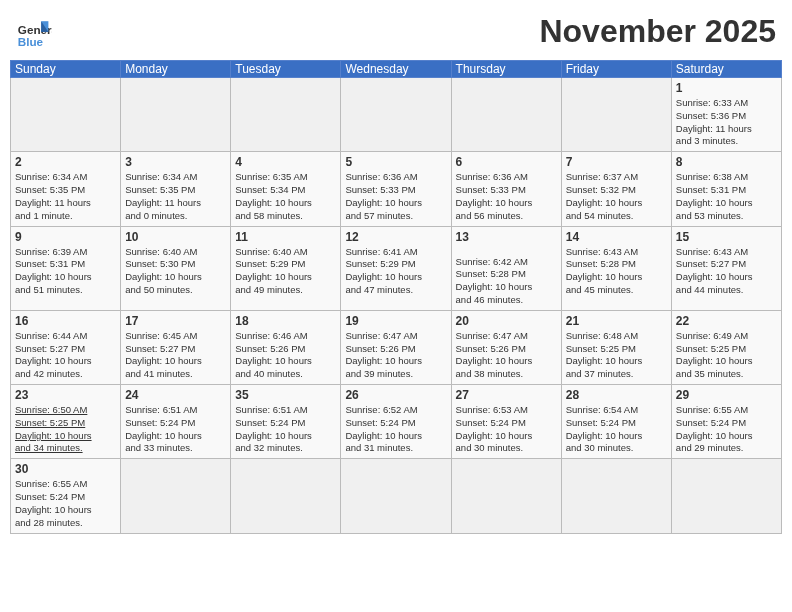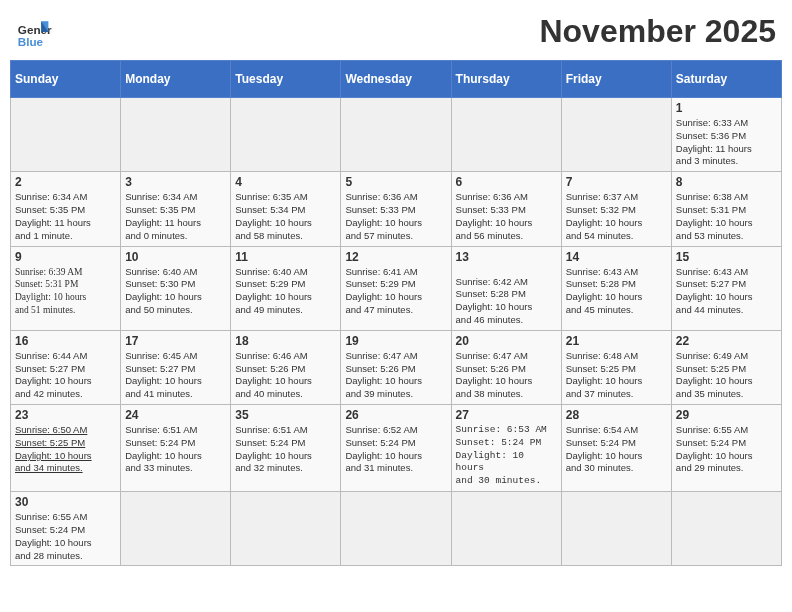--- a/index.html
+++ b/index.html
@@ -41,22 +41,22 @@
     }
     .calendar {
       width: 100%;
       border-collapse: collapse;
       border: 1px solid #aaa;
     }
     .calendar th {
       background: #3a6fc4;
       color: #fff;
       font-size: 12px;
-      font-weight: bold;
-      padding: 11px 4px;
+      font-weight: normal;
+      padding: 1px 4px;
       text-align: left;
       border: 1px solid #5580cc;
     }
     .calendar td {
       vertical-align: top;
       border: 1px solid #bbb;
       padding: 3px 4px;
       width: calc(100% / 7);
       min-height: 80px;
       background: #f9f9f9;
@@ -174,21 +174,21 @@
           <span class="day-num">8</span>
           <div class="day-info" style="white-space: pre-line;">Sunrise: 6:38 AM
 Sunset: 5:31 PM
 Daylight: 10 hours
 and 53 minutes.</div>
         </td>
       </tr>
       <tr>
         <td>
           <span class="day-num">9</span>
-          <div class="day-info" style="white-space: pre-line; font-family: Liberation Serif, serif;">Sunrise: 6:39 AM
+          <div class="day-info" style="white-space: pre-line;">Sunrise: 6:39 AM
 Sunset: 5:31 PM
 Daylight: 10 hours
 and 51 minutes.</div>
         </td>
         <td>
           <span class="day-num">10</span>
           <div class="day-info" style="white-space: pre-line;">Sunrise: 6:40 AM
 Sunset: 5:30 PM
 Daylight: 10 hours
 and 50 minutes.</div>
@@ -304,21 +304,21 @@
         </td>
         <td>
           <span class="day-num">26</span>
           <div class="day-info" style="white-space: pre-line;">Sunrise: 6:52 AM
 Sunset: 5:24 PM
 Daylight: 10 hours
 and 31 minutes.</div>
         </td>
         <td>
           <span class="day-num">27</span>
-          <div class="day-info" style="white-space: pre-line; font-family: Liberation Mono, monospace;">Sunrise: 6:53 AM
+          <div class="day-info" style="white-space: pre-line;">Sunrise: 6:53 AM
 Sunset: 5:24 PM
 Daylight: 10 hours
 and 30 minutes.</div>
         </td>
         <td>
           <span class="day-num">28</span>
           <div class="day-info" style="white-space: pre-line;">Sunrise: 6:54 AM
 Sunset: 5:24 PM
 Daylight: 10 hours
 and 30 minutes.</div>

